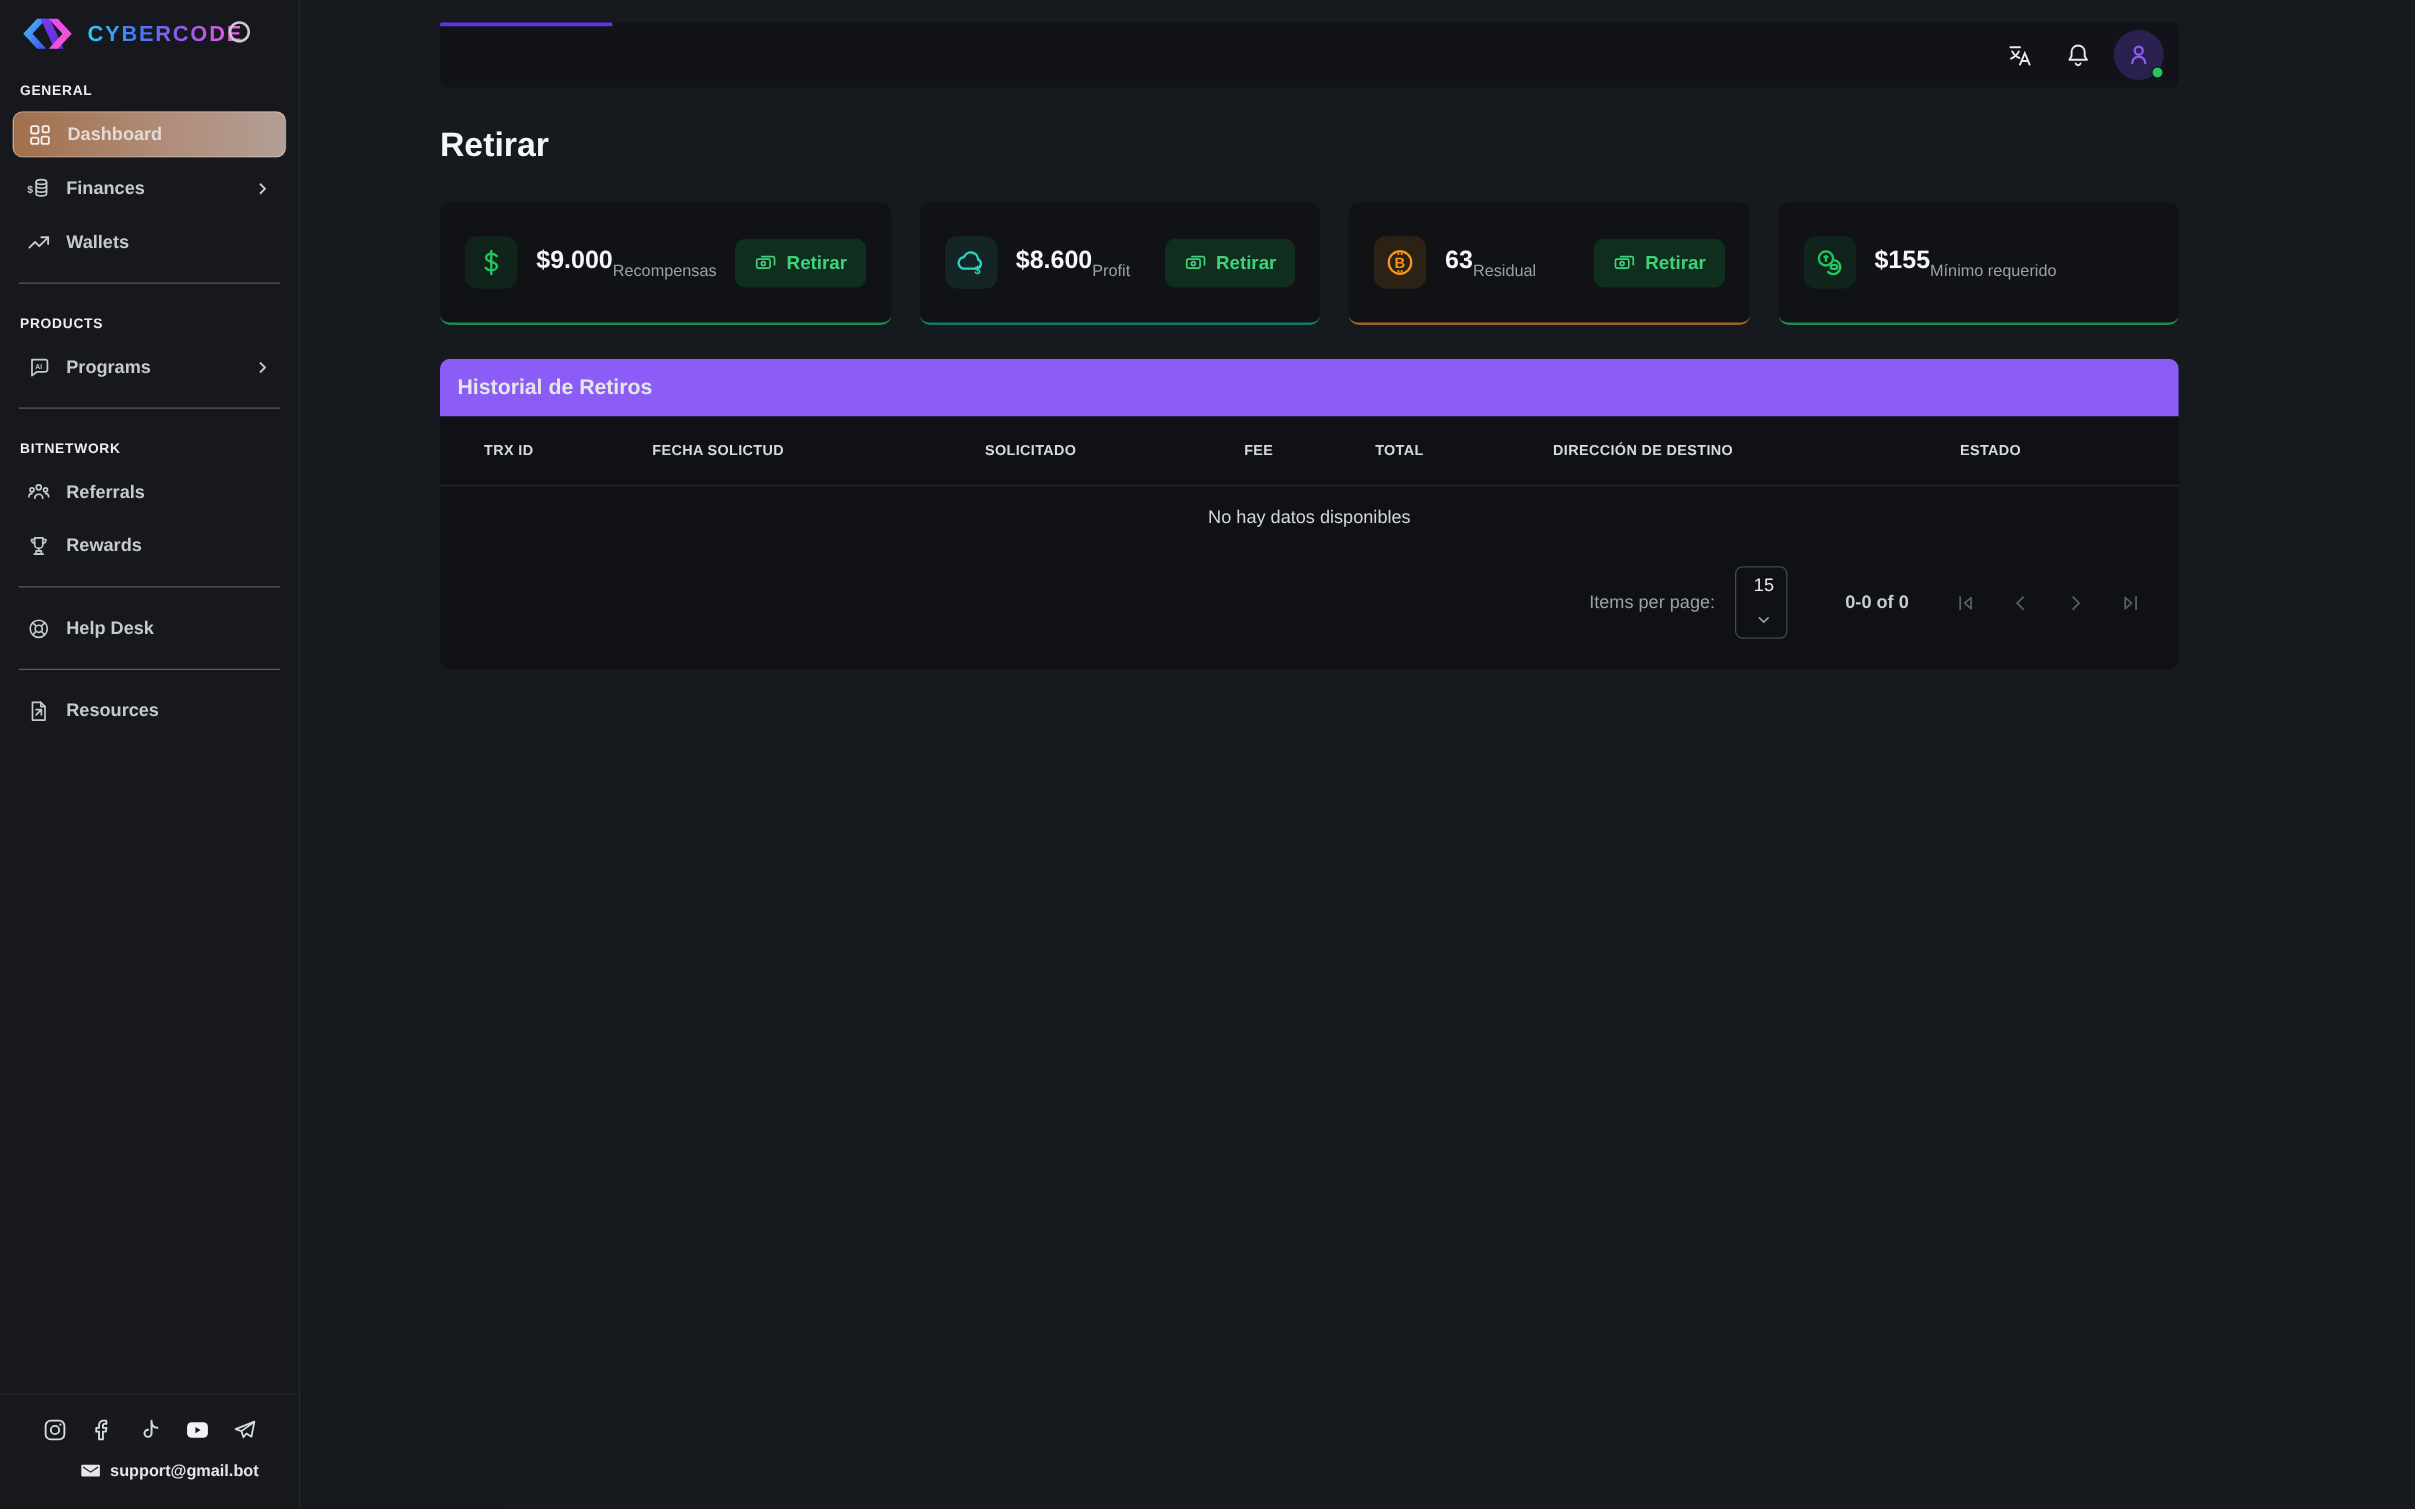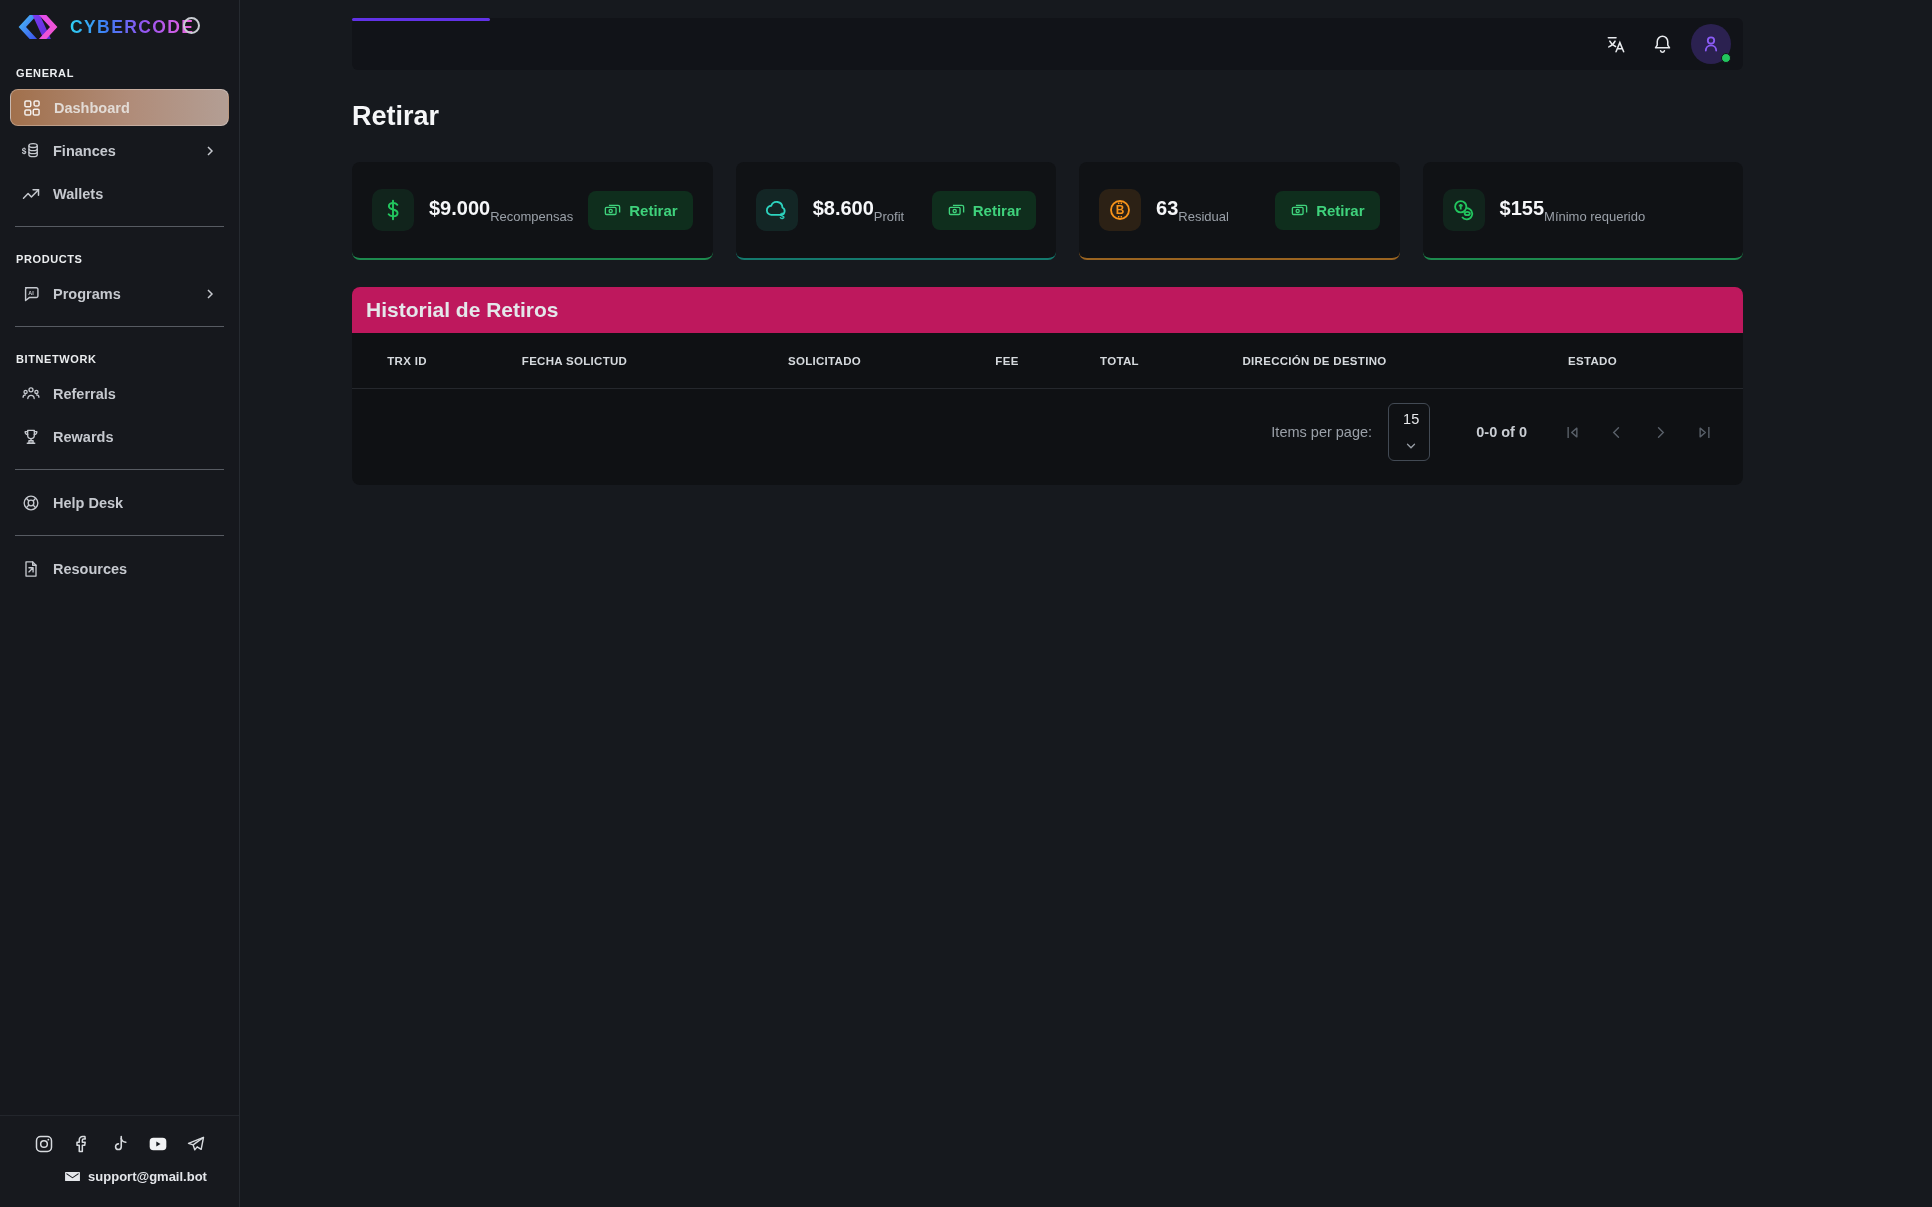--- a/index.html
+++ b/index.html
@@ -130,21 +130,21 @@
     padding: 10px 15px; cursor: pointer;
     color: #3fd27c; font-size: 15px; font-weight: 700;
     font-family: "Liberation Sans", sans-serif;
   }
   .retirar-btn svg { width: 19px; height: 19px; }
 
   
   .table-card { margin-top: 27px; background: #0f1114; border-radius: 8px; overflow: hidden; }
   .table-title {
     height: 46px; display: flex; align-items: center; padding: 0 14px;
-    background: #be185d; font-size: 21px; font-weight: 600; color: #e4e7ea;
+    background: #8b5cf6; font-size: 17px; font-weight: 600; color: #e4e7ea;
   }
   .thead {
     display: grid;
     grid-template-columns: 110px 225px 275px 90px 135px 255px 1fr;
     height: 56px; align-items: center;
     border-bottom: 1px solid #25282d;
   }
   .th { text-align: center; font-size: 11.5px; font-weight: 700; letter-spacing: .3px; color: #d6dade; }
   .empty-row { height: 50px; display: flex; align-items: center; justify-content: center;
     font-size: 14.5px; color: #d2d5da; }
@@ -458,20 +458,21 @@
         <div class="table-title">Historial de Retiros</div>
         <div class="thead">
           <div class="th">TRX ID</div>
           <div class="th">FECHA SOLICTUD</div>
           <div class="th">SOLICITADO</div>
           <div class="th">FEE</div>
           <div class="th">TOTAL</div>
           <div class="th">DIRECCIÓN DE DESTINO</div>
           <div class="th">ESTADO</div>
         </div>
+        <div class="empty-row">No hay datos disponibles</div>
 
         <div class="pagination">
           <span class="pp-label">Items per page:</span>
           <button class="pp-select">
             <span>15</span>
             <svg viewBox="0 0 24 24" fill="none" stroke="currentColor" stroke-width="2.2" stroke-linecap="round">
                 <path d="M6 9l6 6 6-6"></path>
               </svg>
           </button>
           <span class="pp-range">0-0 of 0</span>

